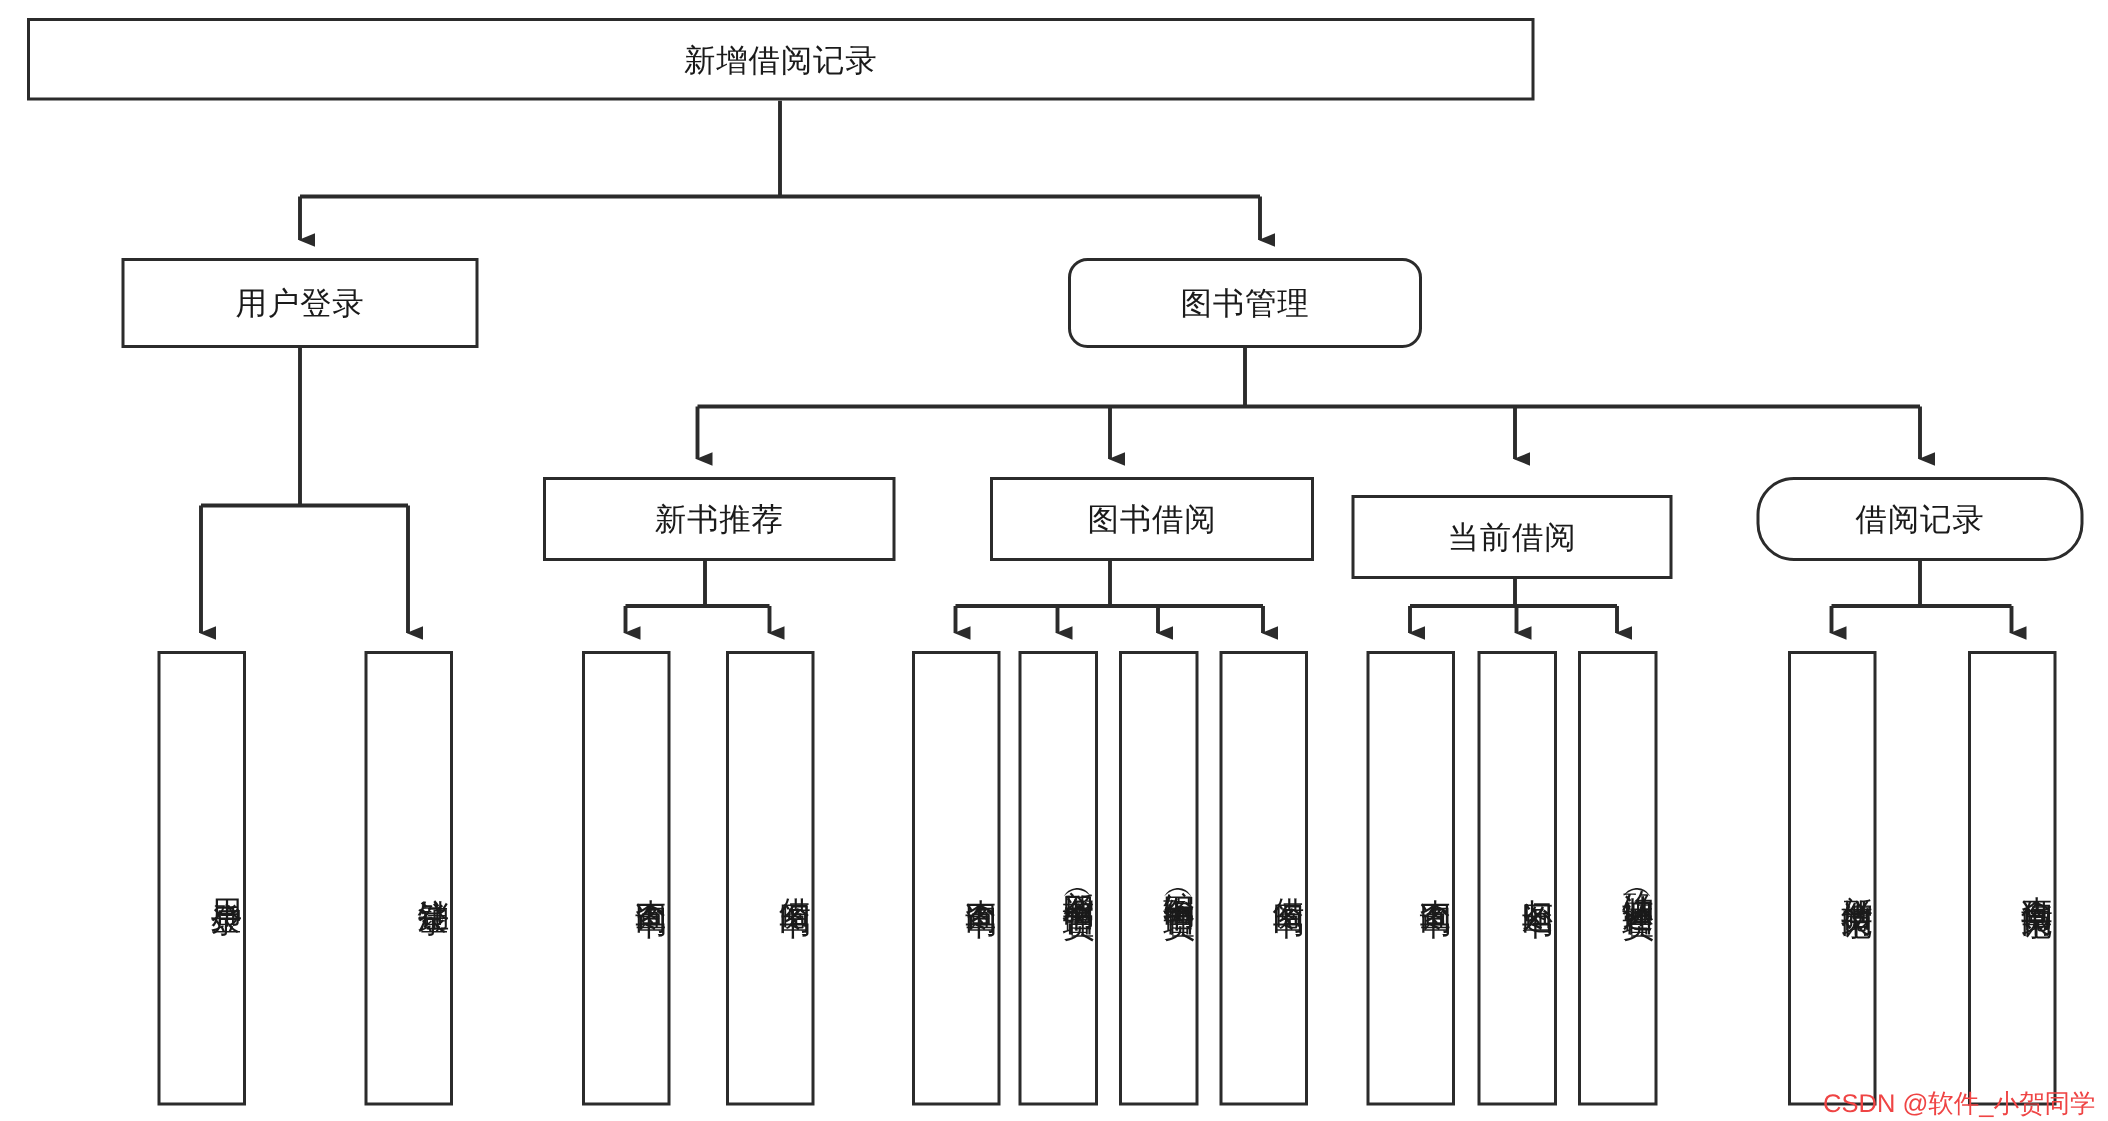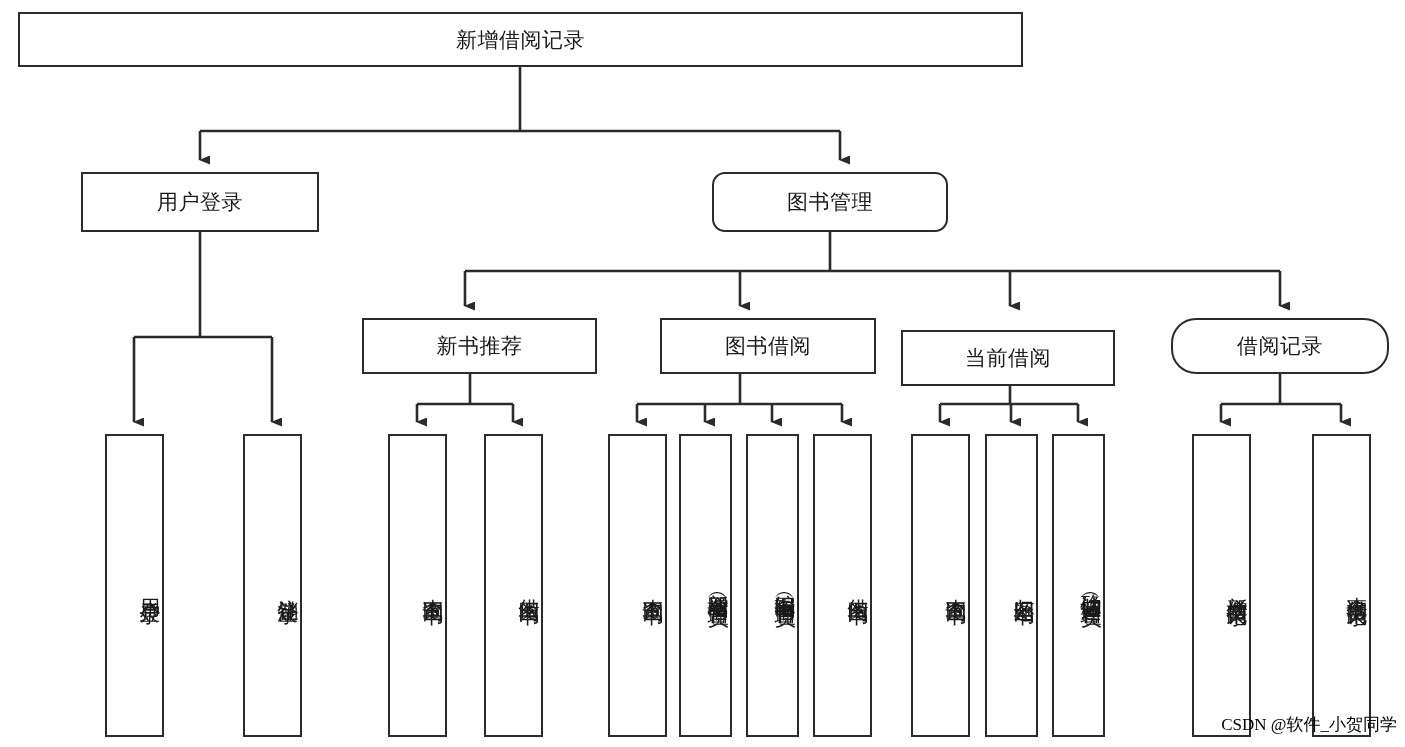--- a/index.html
+++ b/index.html
@@ -56,24 +56,24 @@
     overflow: hidden;
   }
   .node-v .vlabel {
     writing-mode: vertical-rl;
     text-orientation: upright;
     display: block;
   }
   #watermark {
     position: absolute;
     right: 8px;
-    bottom: 11px;
+    bottom: 0;
     font-size: 17px;
-    color: #000000;
-    font-family: Liberation Serif, serif;
+    color: #ef4444;
+    font-family: Liberation Sans, sans-serif;
     white-space: nowrap;
     user-select: none;
   }
 </style>
 </head>
 <body>
 
 <div id="diagram-canvas">
 
   <svg id="connector-layer" viewBox="0 0 1405 747" width="1405" height="747" xmlns="http://www.w3.org/2000/svg">

